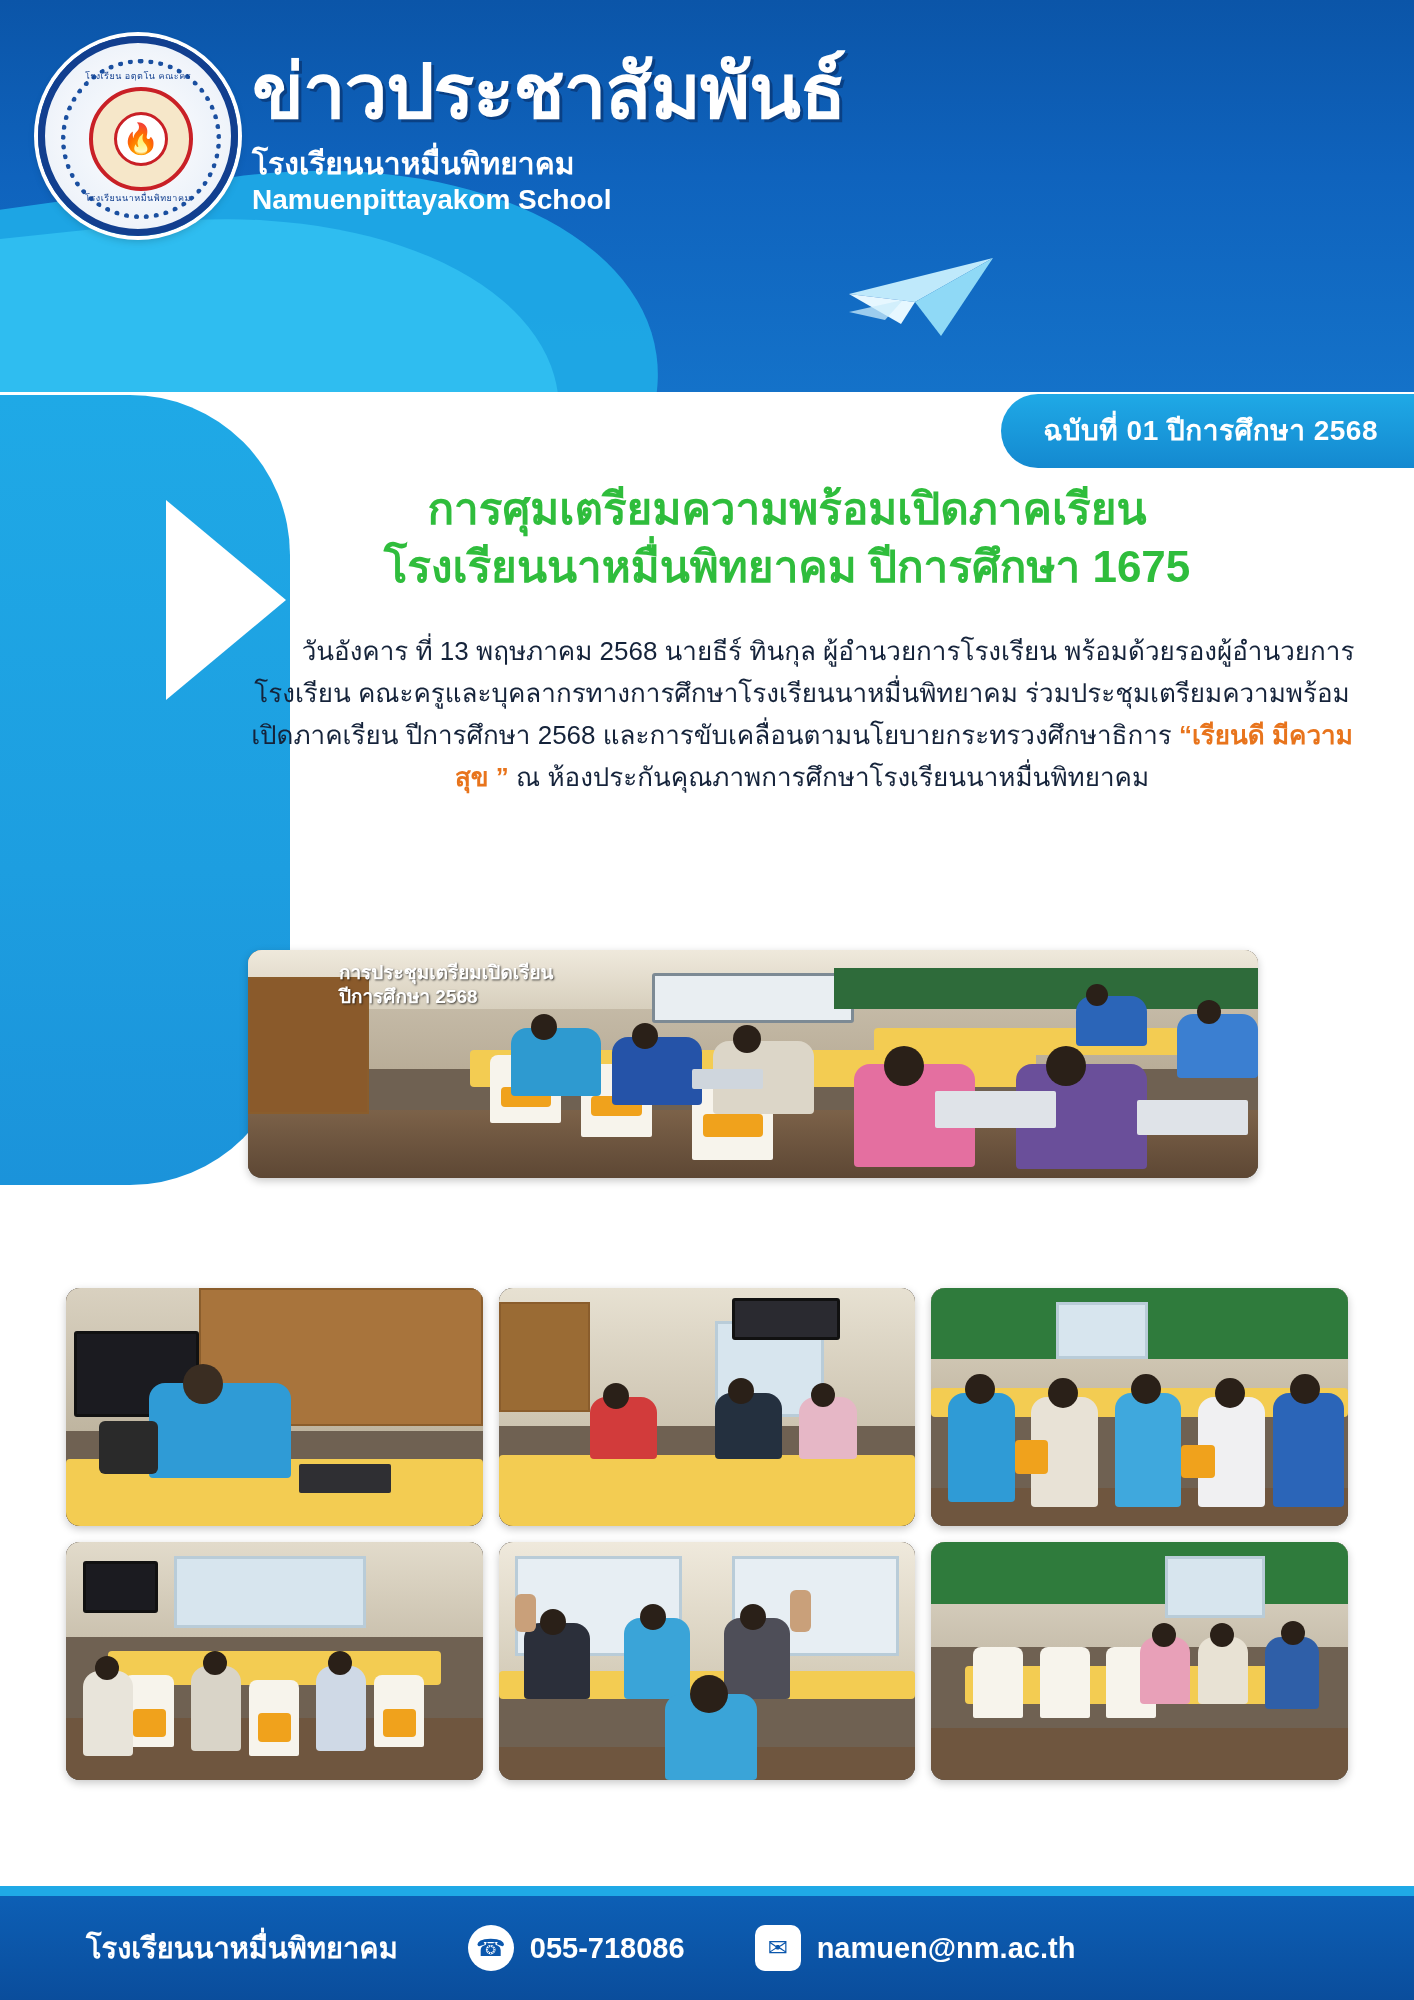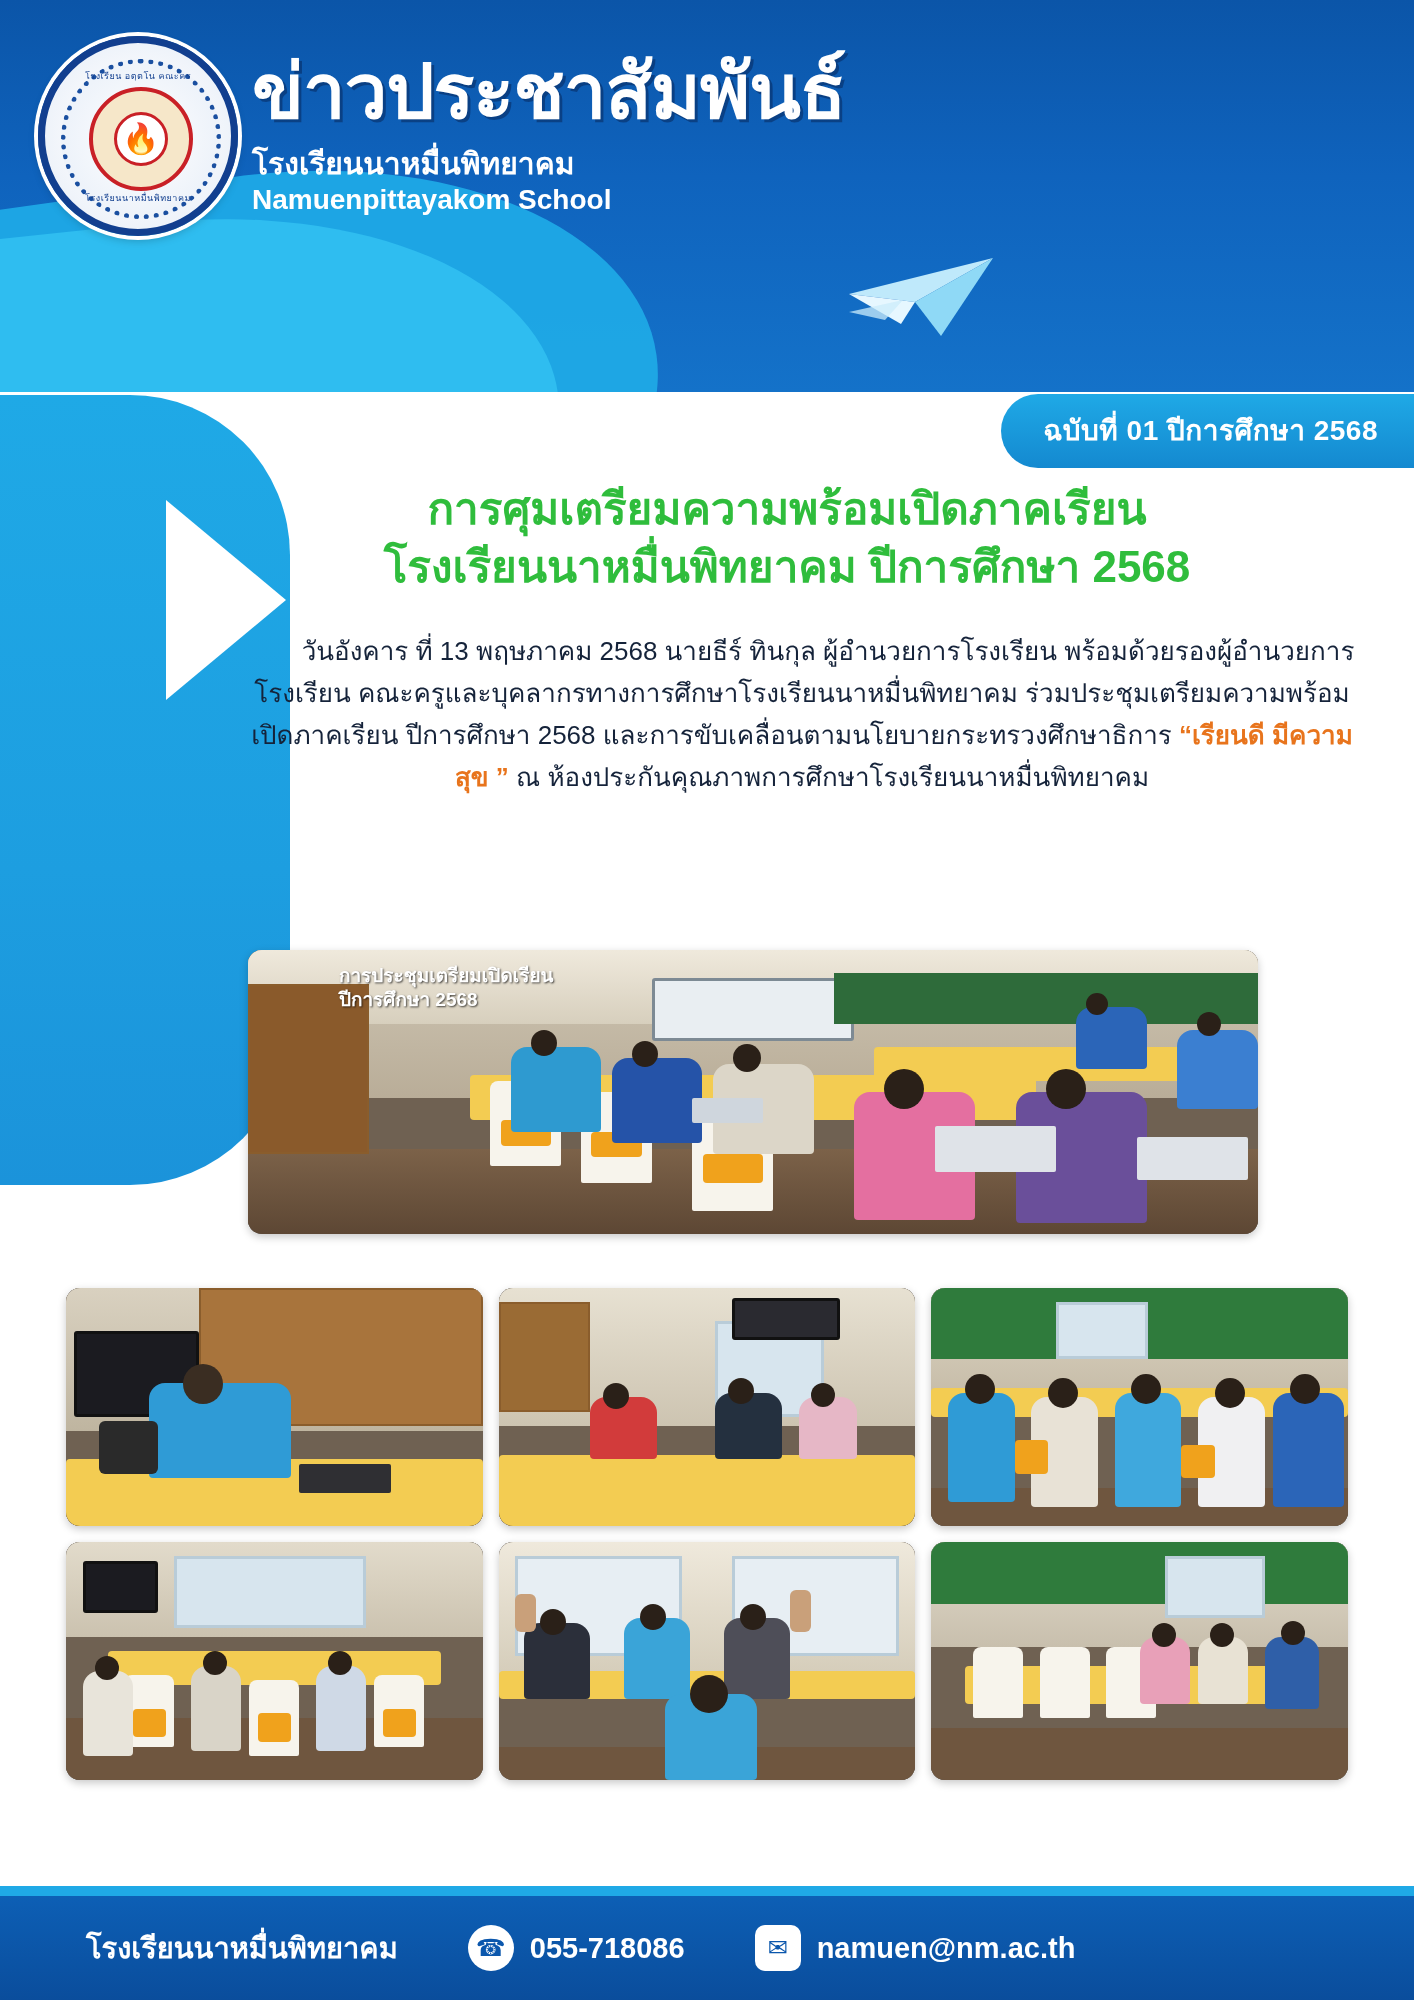--- a/index.html
+++ b/index.html
@@ -277,21 +277,21 @@
   .photo {
     position: relative;
     border-radius: 14px;
     overflow: hidden;
     background: #2b2b2b;
     box-shadow: 0 3px 8px rgba(0,0,0,.22);
   }
   .hero-photo {
     position: absolute;
     left: 248px; top: 950px;
-    width: 1010px; height: 284px;
+    width: 1010px; height: 228px;
     z-index: 5;
   }
   .grid-photos {
     position: absolute;
     left: 66px; top: 1288px;
     width: 1282px;
     display: grid;
     grid-template-columns: repeat(3, 1fr);
     grid-template-rows: repeat(2, 238px);
     gap: 16px;
@@ -399,21 +399,21 @@
   </div>
 
   <div class="issue-badge">ฉบับที่ 01  ปีการศึกษา 2568</div>
 
   <div class="side-shape"></div>
   <div class="side-notch"></div>
 
   <div class="content">
     <div class="headline">
       <span>การศุมเตรียมความพร้อมเปิดภาคเรียน</span>
-      <span class="l2">โรงเรียนนาหมื่นพิทยาคม ปีการศึกษา 2568</span>
+      <span class="l2">โรงเรียนนาหมื่นพิทยาคม ปีการศึกษา 1675</span>
     </div>
 
     <div class="body-text">
       <span class="indent"></span><span>วันอังคาร ที่ 13 พฤษภาคม 2568 นายธีร์ ทินกุล ผู้อำนวยการโรงเรียน พร้อมด้วยรองผู้อำนวยการโรงเรียน คณะครูและบุคลากรทางการศึกษาโรงเรียนนาหมื่นพิทยาคม ร่วมประชุมเตรียมความพร้อมเปิดภาคเรียน ปีการศึกษา 2568  และการขับเคลื่อนตามนโยบายกระทรวงศึกษาธิการ </span><span class="quote">“เรียนดี มีความสุข ”</span><span> ณ ห้องประกันคุณภาพการศึกษาโรงเรียนนาหมื่นพิทยาคม</span>
     </div>
   </div>
 
   <div class="photo hero-photo">
     <div class="rm">
       <div class="wall" style="height:52%"></div>

